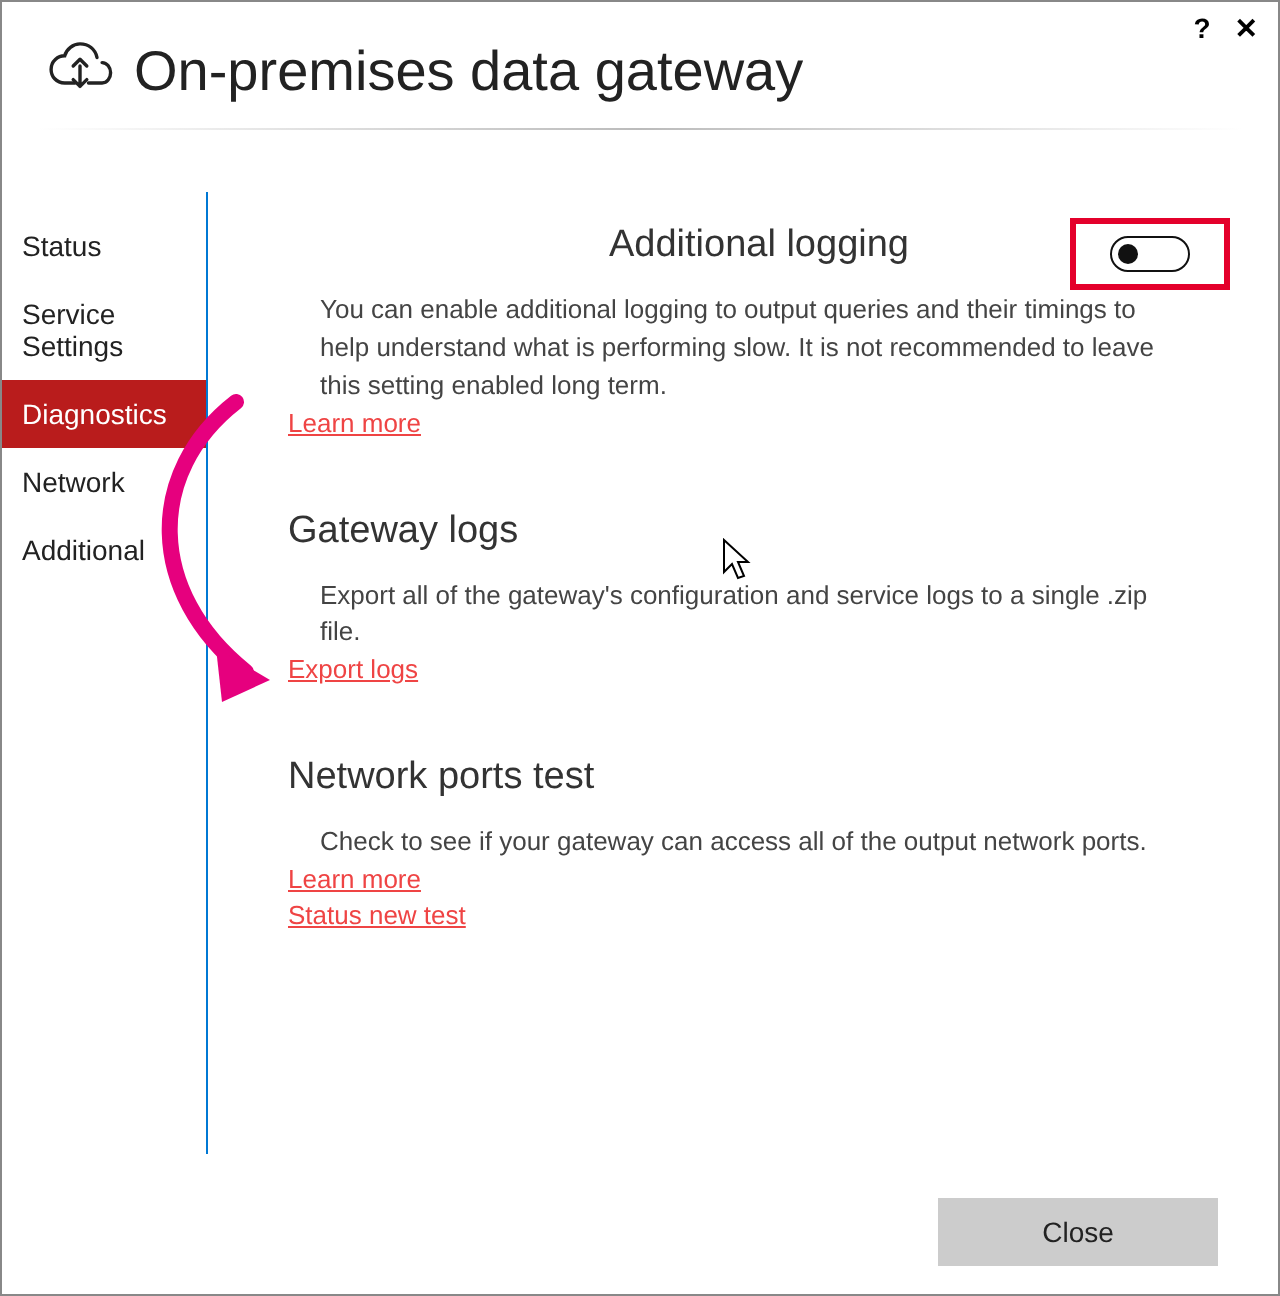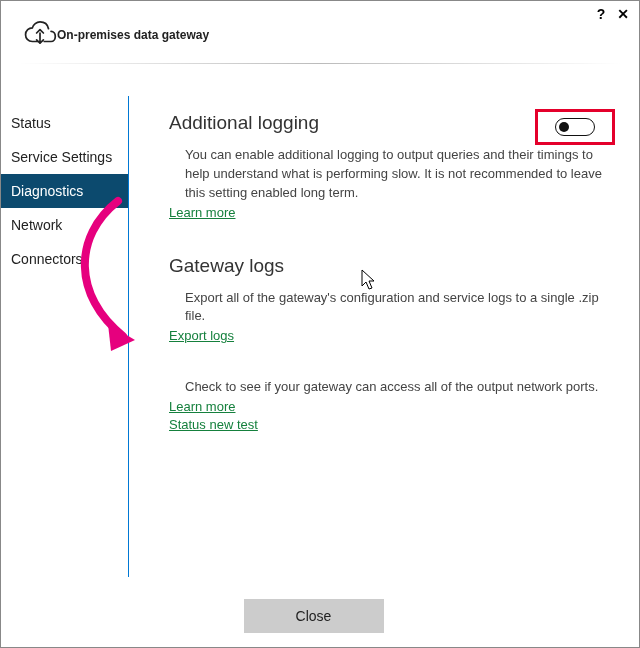--- a/index.html
+++ b/index.html
@@ -19,77 +19,77 @@
     display: flex;
     gap: 12px;
     align-items: center;
   }
   .titlebar span { font-size: 14px; font-weight: bold; cursor: pointer; }
   .header {
     display: flex;
     align-items: center;
     padding: 18px 22px 12px 22px;
   }
-  .header .app-title { font-size: 12px; font-weight: 700; color: #222; }
+  .header .app-title { font-size: 28px; font-weight: 400; color: #222; margin-left: 10px; }
   .cloud-icon svg { width: 34px; height: 28px; }
   .divider {
     height: 1px;
     background: linear-gradient(to right, rgba(0,0,0,0), #bbb, rgba(0,0,0,0));
     margin: 0 18px;
   }
   .body {
     display: flex;
     position: absolute;
     top: 95px;
     left: 0;
     right: 0;
     bottom: 70px;
   }
   .sidebar {
-    width: 128px;
+    width: 103px;
     padding-top: 10px;
     border-right: 1px solid #0078d4;
     position: relative;
   }
   .sidebar-item {
     font-size: 14px;
     color: #222;
     padding: 9px 10px;
     cursor: pointer;
   }
   .sidebar-item.active {
-    background: #0c4a6e;
+    background: #b91c1c;
     color: #fff;
   }
   .content {
     flex: 1;
     padding: 10px 24px 0 40px;
     overflow: hidden;
   }
   .section-title {
     font-size: 19px;
     color: #333;
     margin: 6px 0 12px 0;
     font-weight: 400;
   }
   .section-row {
     display: flex;
-    justify-content: flex-start;
+    justify-content: center;
     align-items: center;
   }
   .section-desc {
     font-size: 13px;
     color: #444;
     line-height: 1.45;
     max-width: 430px;
     margin-left: 16px;
   }
   .link {
     font-size: 13px;
-    color: #15803d;
+    color: #ef4444;
     text-decoration: underline;
     cursor: pointer;
     display: inline-block;
   }
   .section { margin-bottom: 34px; }
   .toggle {
     width: 40px;
     height: 18px;
     border: 1px solid #111;
     border-radius: 10px;
@@ -115,21 +115,21 @@
     display: flex;
     align-items: center;
     justify-content: center;
   }
   .footer {
     position: absolute;
     bottom: 0;
     left: 0; right: 6px;
     height: 62px;
     display: flex;
-    justify-content: center;
+    justify-content: flex-end;
     align-items: center;
     padding-right: 24px;
     padding-left: 17px;
   }
   .close-btn {
     width: 140px;
     height: 34px;
     background: #ccc;
     border: none;
     font-size: 14px;
@@ -169,40 +169,41 @@
 </div>
 
 <div class="divider"></div>
 
 <div class="body">
   <div class="sidebar">
     <div class="sidebar-item">Status</div>
     <div class="sidebar-item">Service Settings</div>
     <div class="sidebar-item active">Diagnostics</div>
     <div class="sidebar-item">Network</div>
-    <div class="sidebar-item">Connectors</div>
+    <div class="sidebar-item">Additional</div>
   </div>
 
   <div class="content">
 
     <div class="section">
       <div class="section-row">
         <div class="section-title">Additional logging</div>
       </div>
       <div class="section-desc">You can enable additional logging to output queries and their timings to help understand what is performing slow. It is not recommended to leave this setting enabled long term.</div>
       <a class="link">Learn more</a>
     </div>
 
     <div class="section">
       <div class="section-title">Gateway logs</div>
       <div class="section-desc">Export all of the gateway's configuration and service logs to a single .zip file.</div>
       <a class="link">Export logs</a>
     </div>
 
     <div class="section">
+      <div class="section-title">Network ports test</div>
       <div class="section-desc">Check to see if your gateway can access all of the output network ports.</div>
       <a class="link">Learn more</a><br>
       <a class="link">Status new test</a>
     </div>
 
   </div>
 </div>
 
 <div class="highlight-box">
   <div class="toggle">

